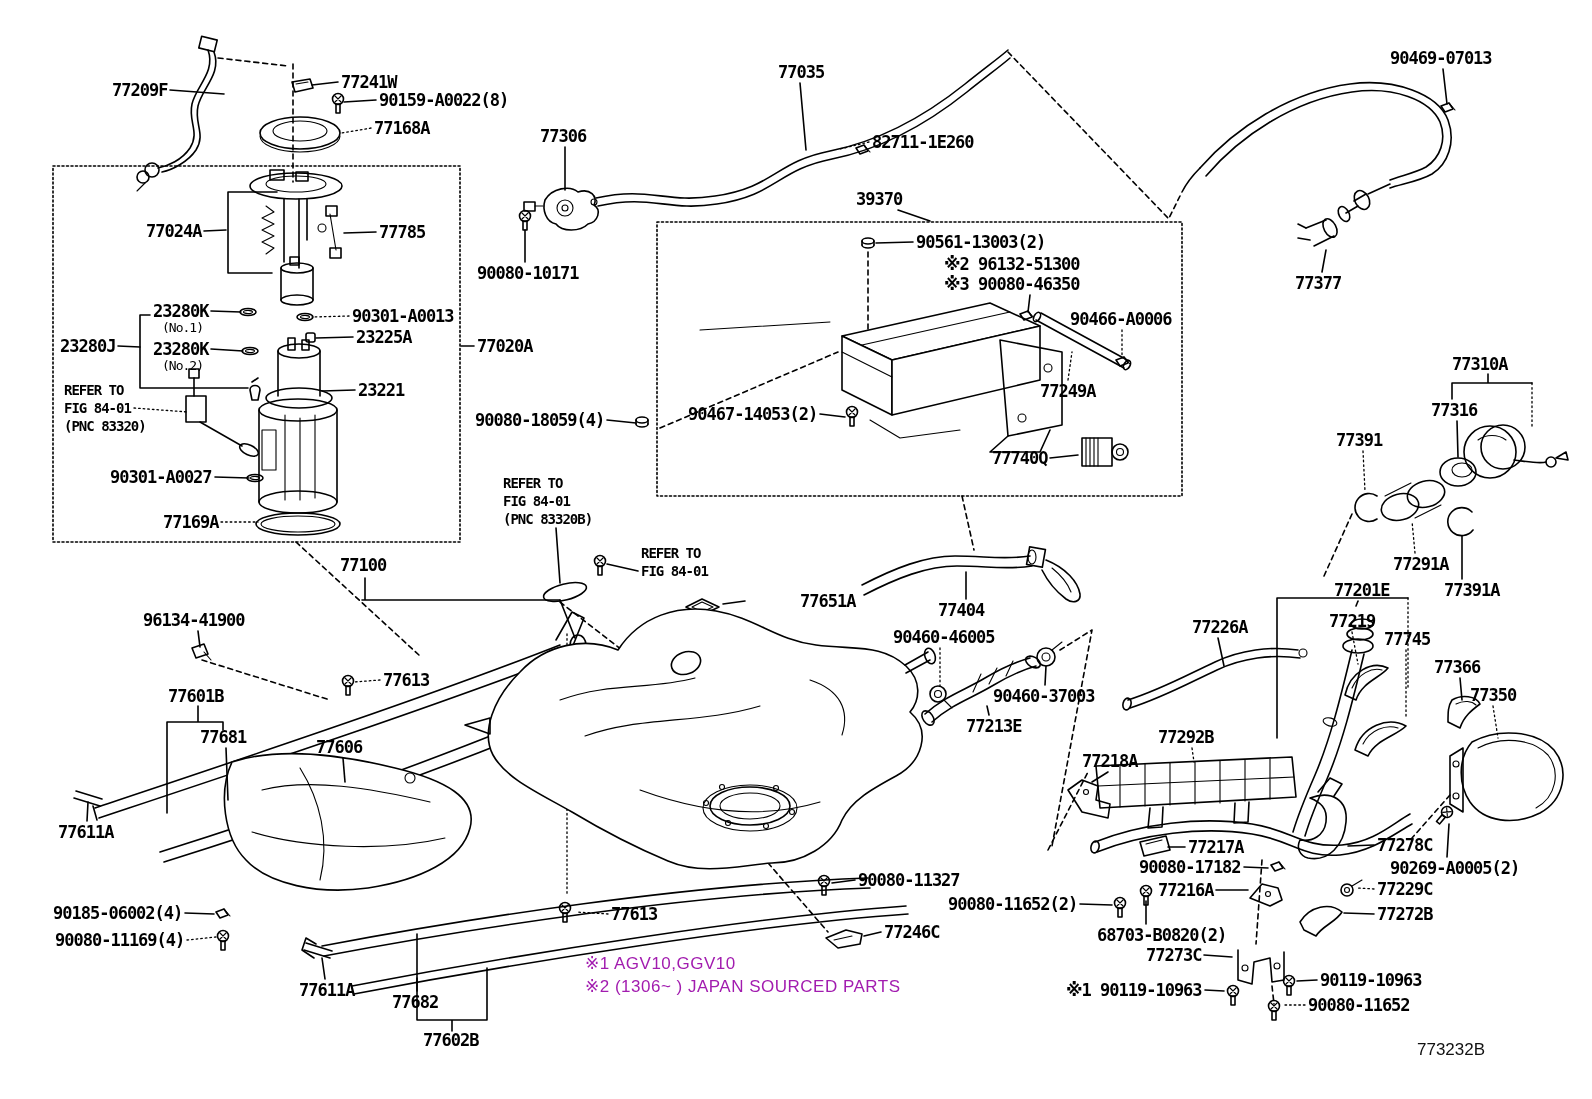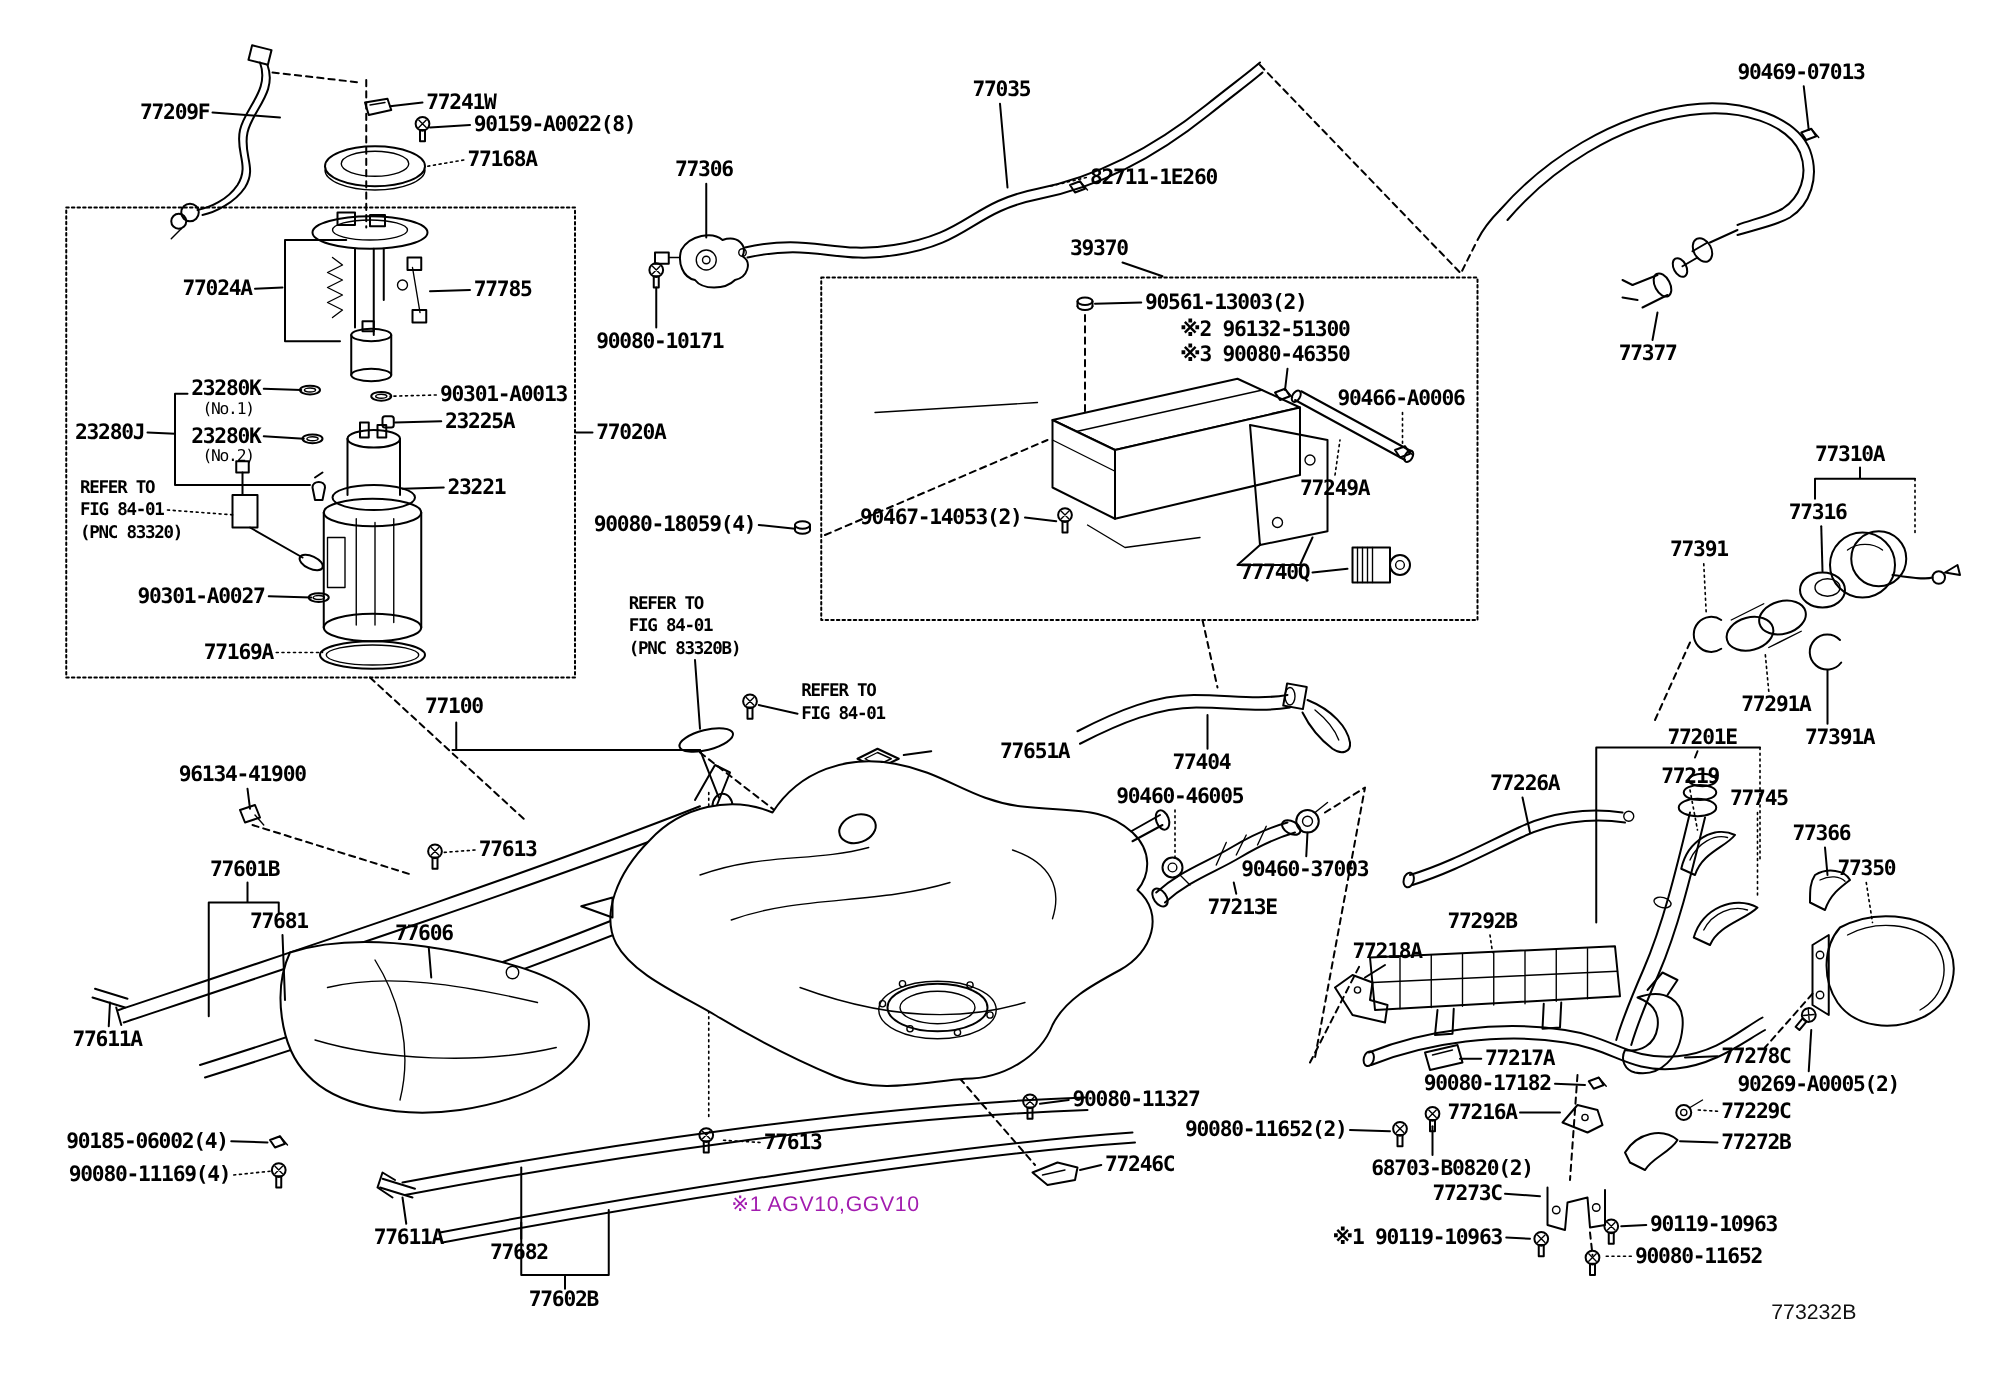--- a/index.html
+++ b/index.html
@@ -586,17 +586,18 @@
       <div class="lbl" style="left: 1377px; top: 904px;">77272B</div>
       <div class="lbl" style="left: 1377px; top: 835px;">77278C</div>
       <div class="lbl" style="left: 1390px; top: 858px;">90269-A0005(2)</div>
       <div class="lbl" style="left: 1066px; top: 980px;">※1 90119-10963</div>
       <div class="lbl" style="left: 1320px; top: 970px;">90119-10963</div>
       <div class="lbl" style="left: 1308px; top: 995px;">90080-11652</div>
     </div>
 
 <div class="legend">
   <div>※1 AGV10,GGV10</div>
+  <div>※2 (1306~      ) JAPAN SOURCED PARTS</div>
 </div>
 
 <div class="figcode">773232B</div>
 
 </div>
 
 </body></html>

